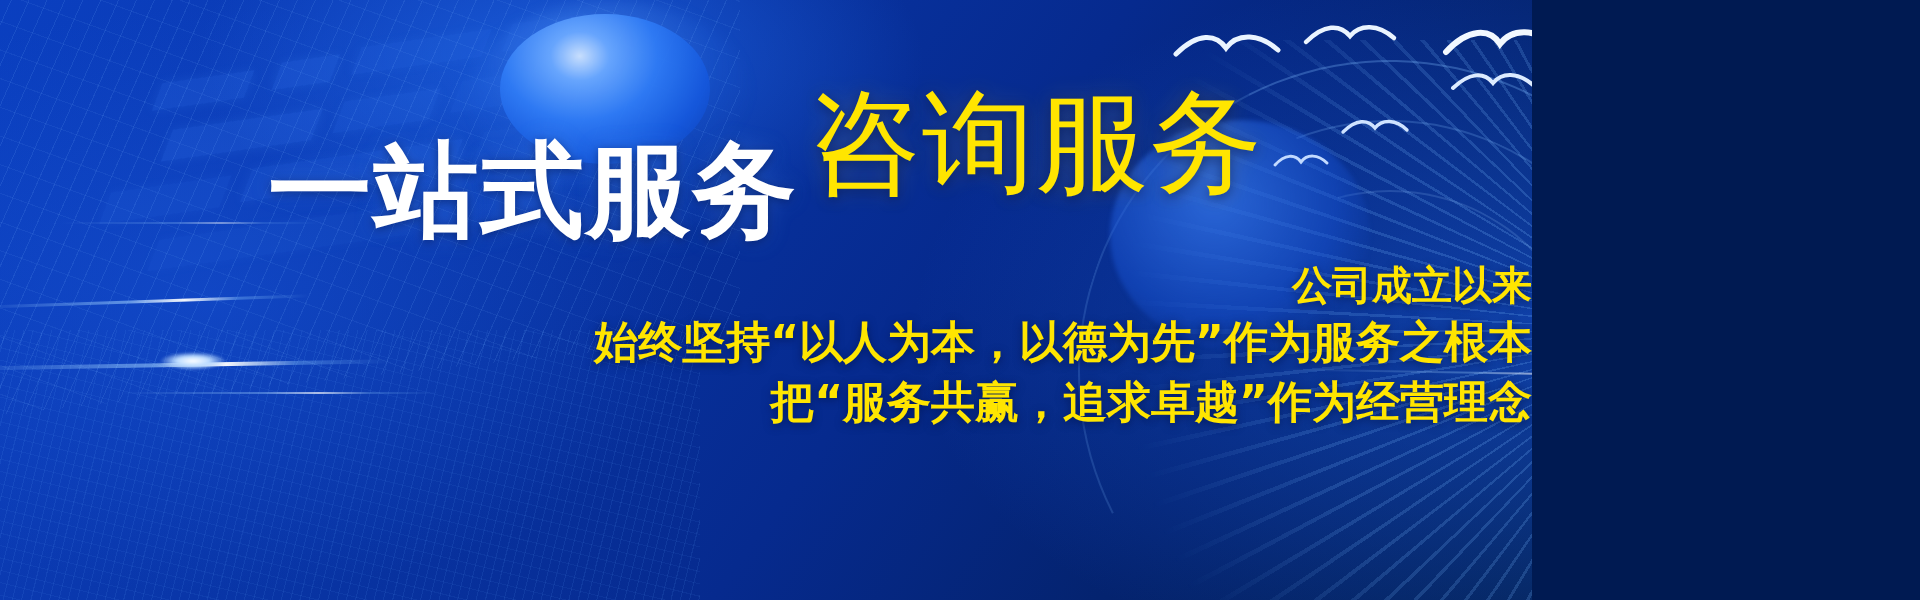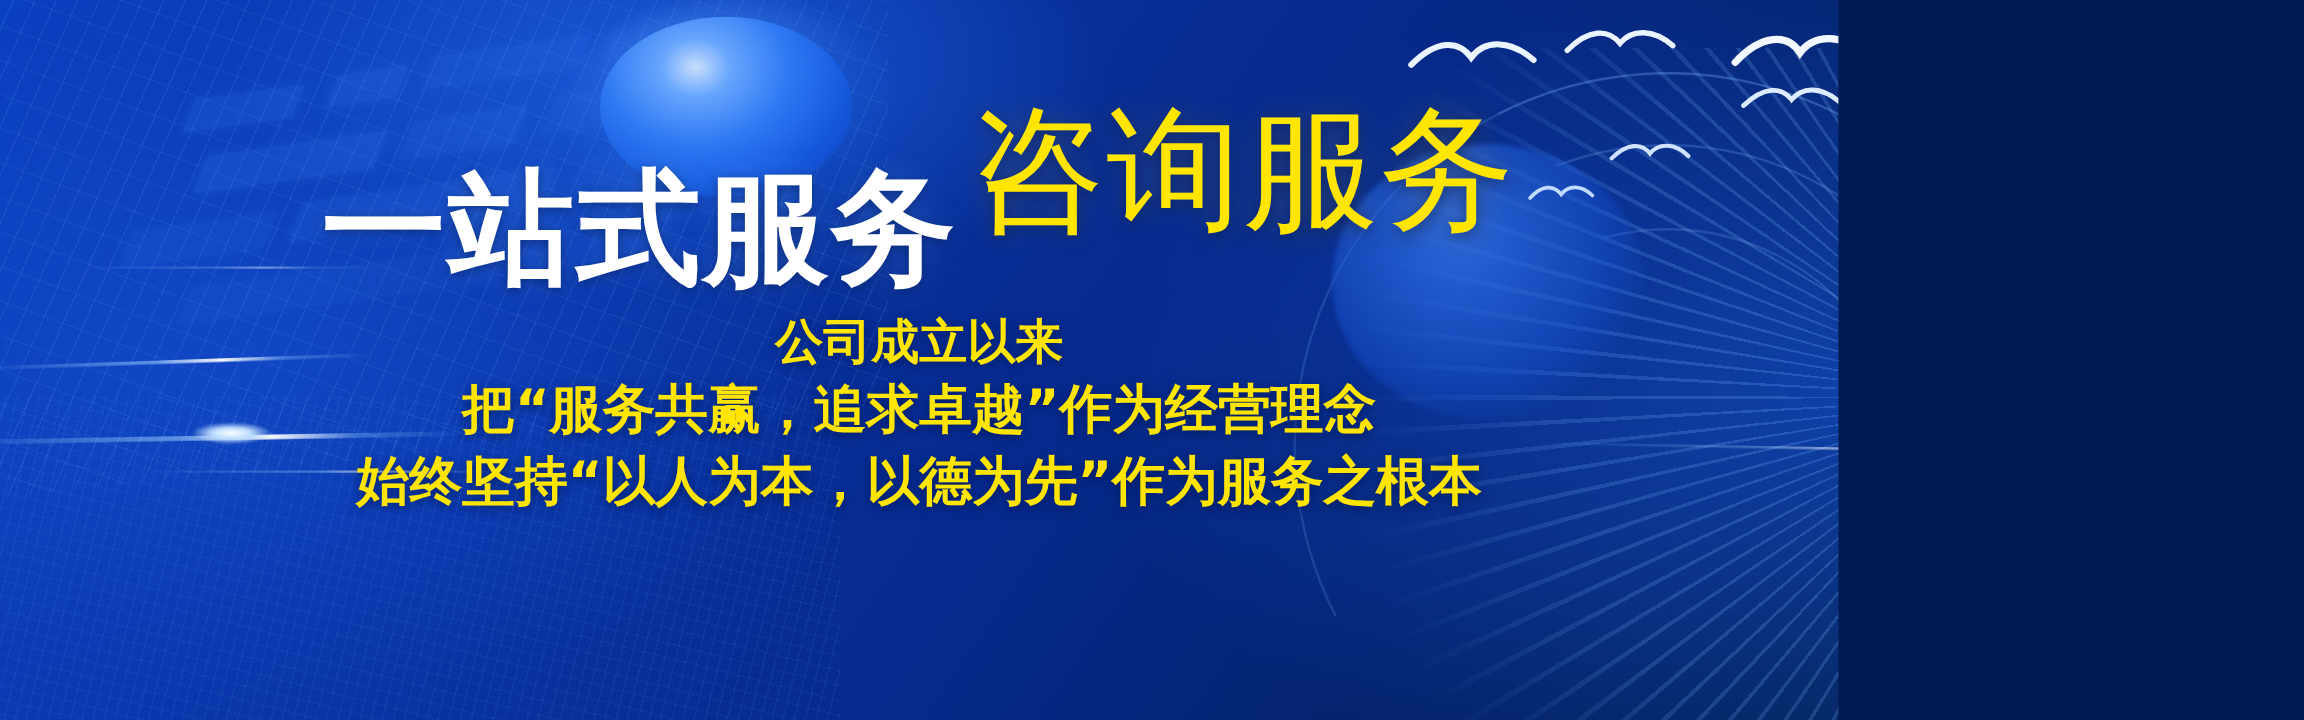--- a/index.html
+++ b/index.html
@@ -127,21 +127,21 @@
     margin-left:10px;
     text-shadow: 0 3px 12px rgba(0,20,80,.6), 0 0 24px rgba(255,220,60,.20);
     transform: translateY(-6px);
   }
 
   .body-copy {
     position:absolute; left:0; right:0; top:258px;
     text-align:center; color:#ffe500; font-weight:700;
     text-shadow: 0 2px 9px rgba(0,20,80,.75);
   }
-  .body-copy .line { line-height:1.36; }
+  .body-copy .line { line-height:1.36;text-align:right; }
   .body-copy .l1 { font-size:40px; }
   .body-copy .l2 { font-size:44px; }
   .body-copy .l3 { font-size:44px; }
 </style>
 </head>
 <body>
 
 <div class="banner">
 
   <div class="layer">
@@ -201,17 +201,17 @@
     </div>
   </div>
 
   <div class="headline">
     <span class="headline-white">一站式服务</span>
     <span class="headline-yellow">咨询服务</span>
   </div>
 
   <div class="body-copy">
     <div class="line l1">公司成立以来</div>
+    <div class="line l2">始终坚持“以人为本，以德为先”作为服务之根本</div>
     <div class="line l3">把“服务共赢，追求卓越”作为经营理念</div>
-    <div class="line l2">始终坚持“以人为本，以德为先”作为服务之根本</div>
   </div>
 
 </div>
 
 </body></html>

